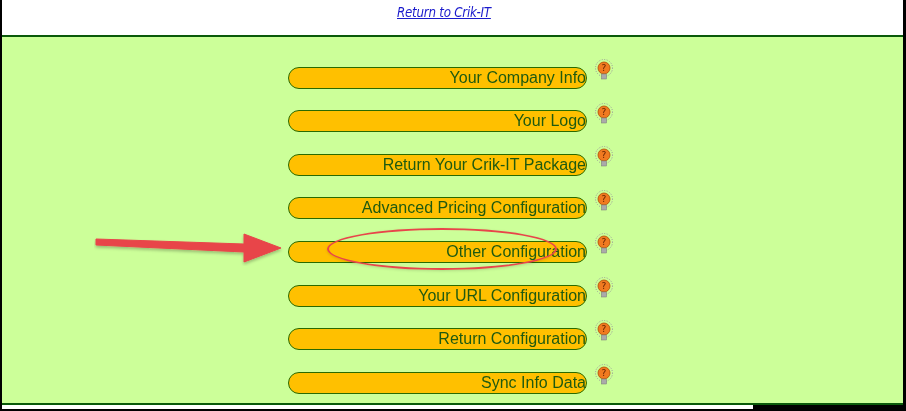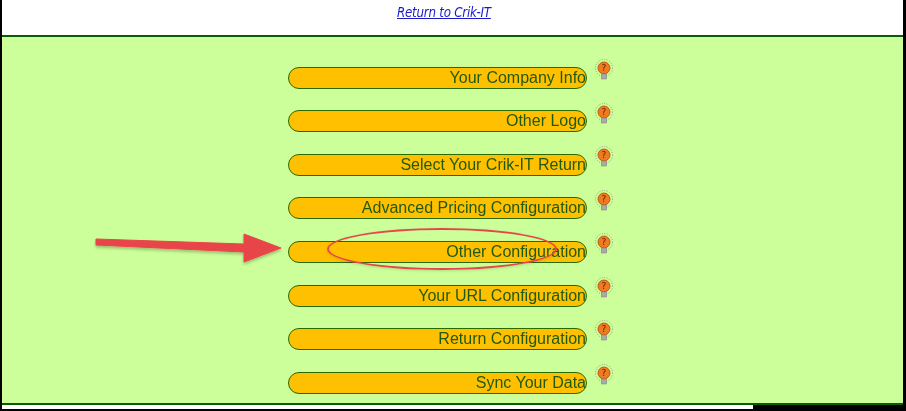--- a/index.html
+++ b/index.html
@@ -18,27 +18,27 @@
 
 <div class="frame">
   <div class="header">
     <a>Return to Crik-IT</a>
   </div>
 
   <div class="panel">
   </div>
 
   <div class="btn" style="top:67px">Your Company Info</div>
-  <div class="btn" style="top:110px">Other Logo</div>
-  <div class="btn" style="top:154px">Select Your Crik-IT Return</div>
+  <div class="btn" style="top:110px">Your Logo</div>
+  <div class="btn" style="top:154px">Return Your Crik-IT Package</div>
   <div class="btn" style="top:197px">Advanced Pricing Configuration</div>
   <div class="btn" style="top:241px">Other Configuration</div>
   <div class="btn" style="top:285px">Your URL Configuration</div>
   <div class="btn" style="top:328px">Return Configuration</div>
-  <div class="btn" style="top:372px">Sync Your Data</div>
+  <div class="btn" style="top:372px">Sync Info Data</div>
 
   <svg class="help" style="top:59px" viewBox="0 0 20 24">
       <g stroke="#999" stroke-width="1" stroke-dasharray="1 1.5">
         <circle cx="10" cy="9" r="8.5" fill="none"></circle>
       </g>
       <circle cx="10" cy="9" r="6" fill="#f07a20" stroke="#b04a00" stroke-width="0.8"></circle>
       <text x="10" y="12" font-size="9" text-anchor="middle" fill="#602000" font-family="DejaVu Sans, sans-serif">?</text>
       <rect x="7.5" y="15" width="5" height="5" fill="#aaa" stroke="#777" stroke-width="0.5"></rect>
     </svg>
   <svg class="help" style="top:103px" viewBox="0 0 20 24">

